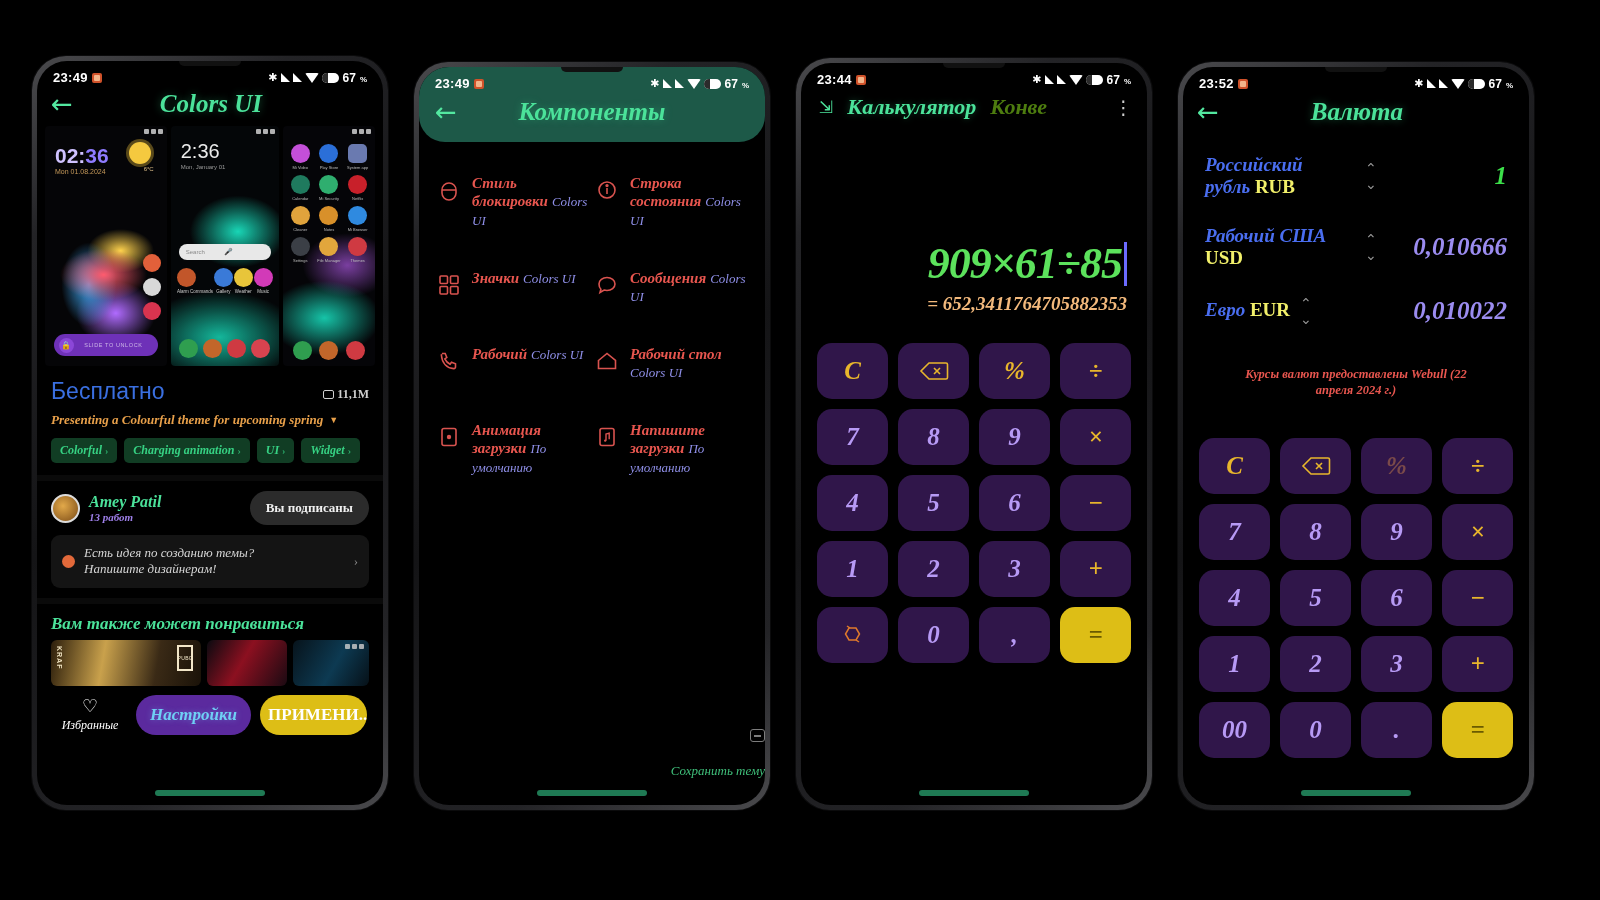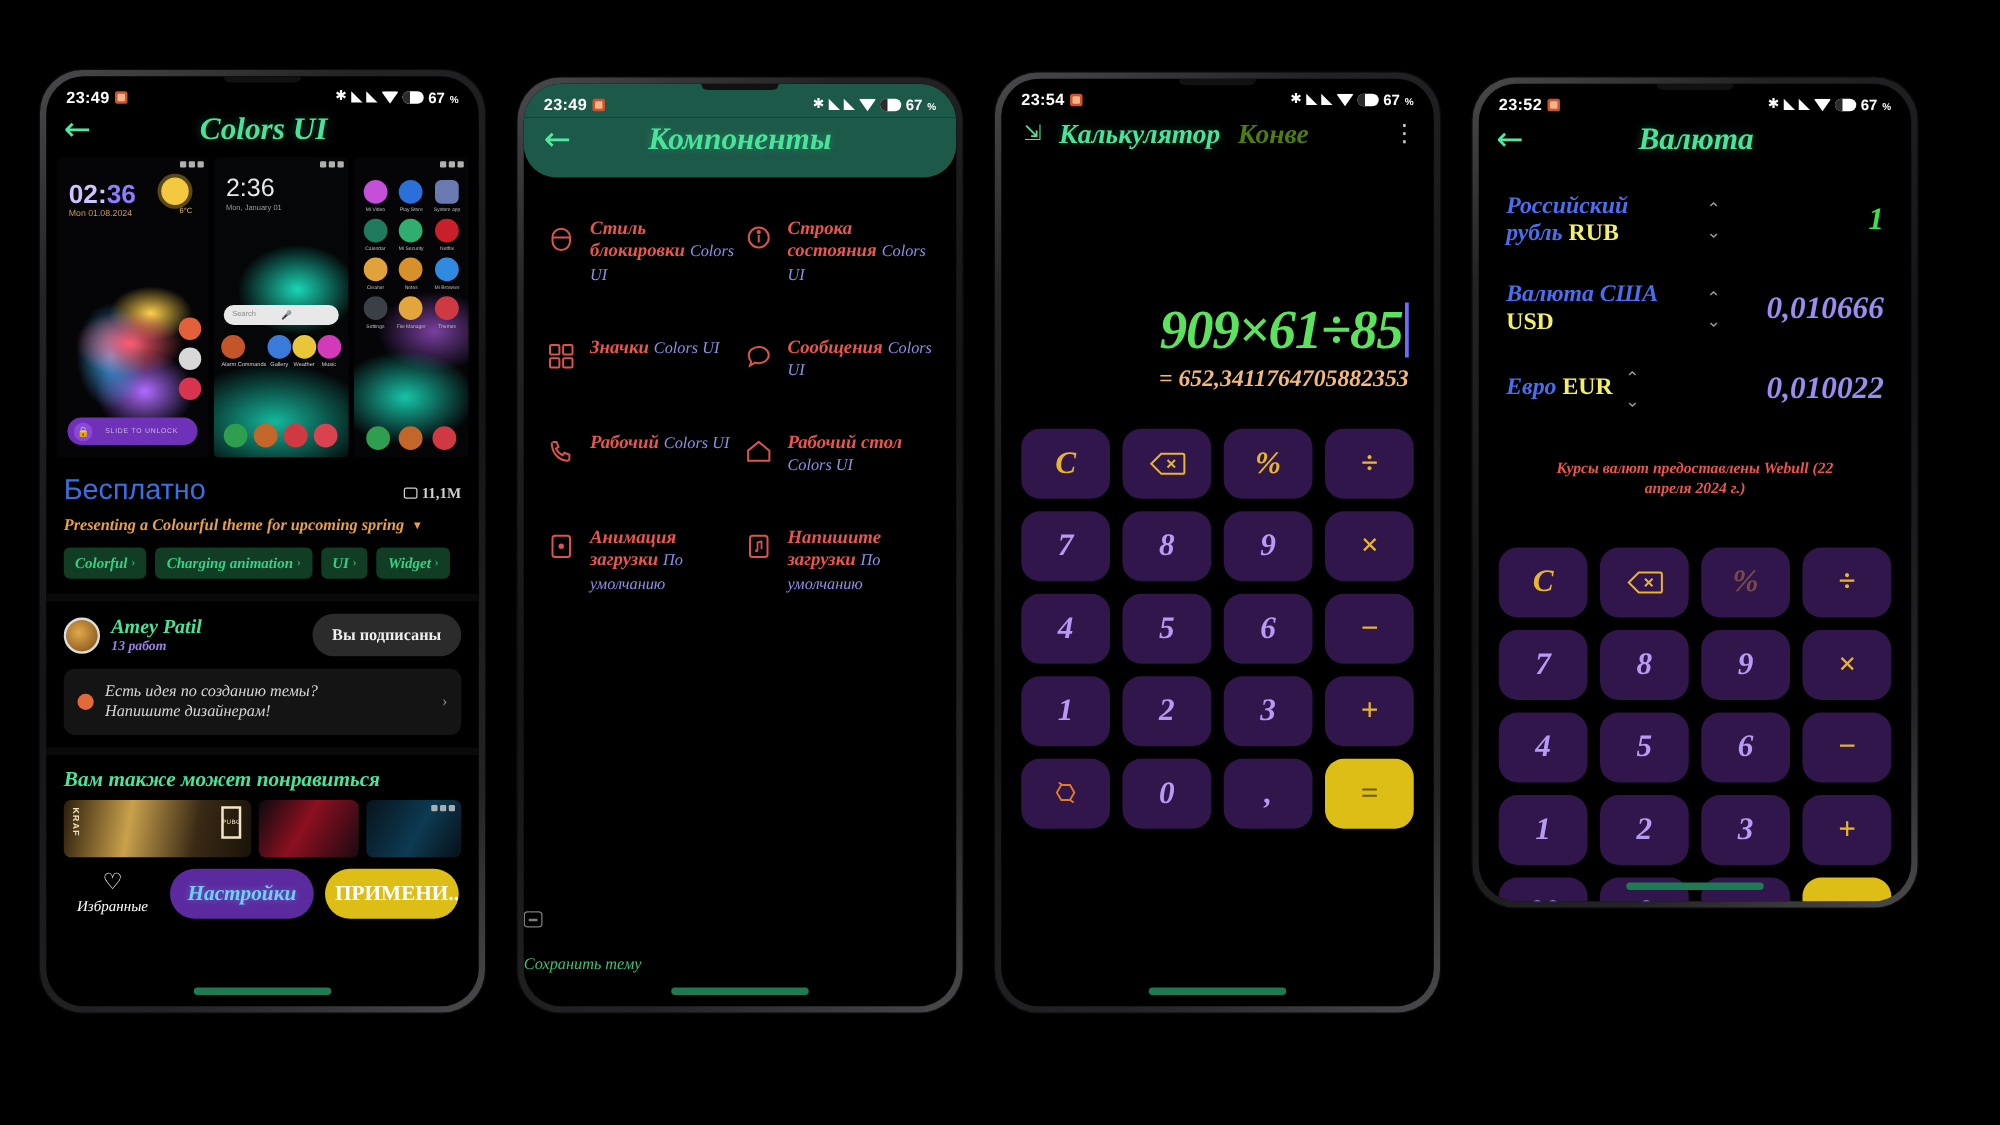--- a/index.html
+++ b/index.html
@@ -157,28 +157,28 @@
   .p2 .statusbar{background:#1d5948;}
   .p2-header{background:#1d5948;border-radius:0 0 26px 26px;padding:4px 16px 16px;display:flex;align-items:center;}
   .p2-title{flex:1;text-align:center;color:#4be29a;font-size:25px;font-style:italic;font-weight:700;margin-left:-22px;
     text-shadow:0 0 8px rgba(60,230,150,.3);}
   .comp-grid{display:grid;grid-template-columns:1fr 1fr;row-gap:40px;column-gap:6px;padding:32px 18px 0 18px;}
   .comp{display:flex;gap:11px;align-items:flex-start;}
   .comp-ic{width:24px;height:24px;flex:0 0 auto;color:#d9534f;margin-top:4px;}
   .comp-ic svg{width:24px;height:24px;display:block;}
   .comp-txt .t{color:#e8564f;font-size:15px;font-style:italic;font-weight:700;line-height:1.15;}
   .comp-txt .s{color:#8f8fe8;font-size:13px;font-style:italic;margin-top:3px;}
-  .save-wrap{position:absolute;bottom:26px;left:0;right:0;display:flex;flex-direction:column;align-items:flex-start;gap:21px;}
+  .save-wrap{position:absolute;bottom:26px;left:0;right:0;display:flex;flex-direction:column;align-items:flex-end;gap:21px;}
   .save-ic{width:15px;height:13px;border:1.6px solid #7d7d7d;border-radius:3px;position:relative;}
   .save-ic::after{content:"";position:absolute;left:3px;right:3px;top:5px;height:1.6px;background:#7d7d7d;}
   .save-t{color:#3fbf7a;font-size:13px;font-style:italic;}
 
   
   .p3 { left: 796px; top: 58px; width: 356px; height: 752px; }
-  .p4 { left: 1178px; top: 62px; width: 356px; height: 664px; }
+  .p4 { left: 1178px; top: 62px; width: 356px; height: 748px; }
 
   .calc-head{display:flex;align-items:center;gap:14px;padding:4px 14px 0 18px;}
   .calc-swap{color:#4be29a;font-size:17px;line-height:1;font-family:"DejaVu Sans",sans-serif;}
   .calc-t1{color:#4be29a;font-size:22px;font-style:italic;font-weight:700;text-shadow:0 0 7px rgba(60,230,150,.3);}
   .calc-t2{color:#4d7c0f;font-size:22px;font-style:italic;font-weight:700;overflow:hidden;white-space:nowrap;flex:1;}
   .kebab{color:#cfcfcf;font-size:19px;line-height:1;letter-spacing:0;font-family:"DejaVu Sans",sans-serif;}
 
   .calc-display{text-align:right;padding:0 20px;}
   .calc-expr{color:#5ce25c;font-size:44px;font-style:italic;font-weight:700;letter-spacing:-1px;display:flex;justify-content:flex-end;align-items:center;}
   .caret{display:inline-block;width:3px;height:44px;background:#6b6bff;margin-left:2px;}
@@ -582,21 +582,21 @@
       <div class="gesture"></div>
     </div>
   </div>
 
   <div class="phone p3">
     <div class="phone-inner">
       <div class="notch"></div>
 
       <div class="statusbar">
         <div class="sb-left">
-          <span class="sb-time">23:54</span>
+          <span class="sb-time">23:44</span>
           <span class="sb-appicon"></span>
         </div>
         <div class="sb-right">
           <span class="ic-bt">✱</span>
           <span class="tri"></span>
           <span class="tri"></span>
           <span class="wifi"></span>
           <span class="batt"></span>
           <span class="sb-pct">67</span>
             <span class="sb-pct"><small>%</small></span>
@@ -687,21 +687,21 @@
       </div>
 
       <div class="cur-list">
         <div class="cur-row">
           <span class="cur-name"><span>Российский</span><br><span>рубль</span> <span class="cur-code">RUB</span></span>
           <span class="stepper">⌃<span style="display:block;transform:rotate(180deg)">⌃</span></span>
           <span class="cur-val hi">1</span>
         </div>
 
         <div class="cur-row">
-          <span class="cur-name"><span>Валюта США</span><br><span class="cur-code">USD</span></span>
+          <span class="cur-name"><span>Рабочий США</span><br><span class="cur-code">USD</span></span>
           <span class="stepper">⌃<span style="display:block;transform:rotate(180deg)">⌃</span></span>
           <span class="cur-val">0,010666</span>
         </div>
 
         <div class="cur-row">
           <span class="cur-name" style="flex:0 0 auto"><span>Евро</span> <span class="cur-code">EUR</span></span>
           <span class="stepper">⌃<span style="display:block;transform:rotate(180deg)">⌃</span></span>
           <span class="cur-val">0,010022</span>
         </div>
 

